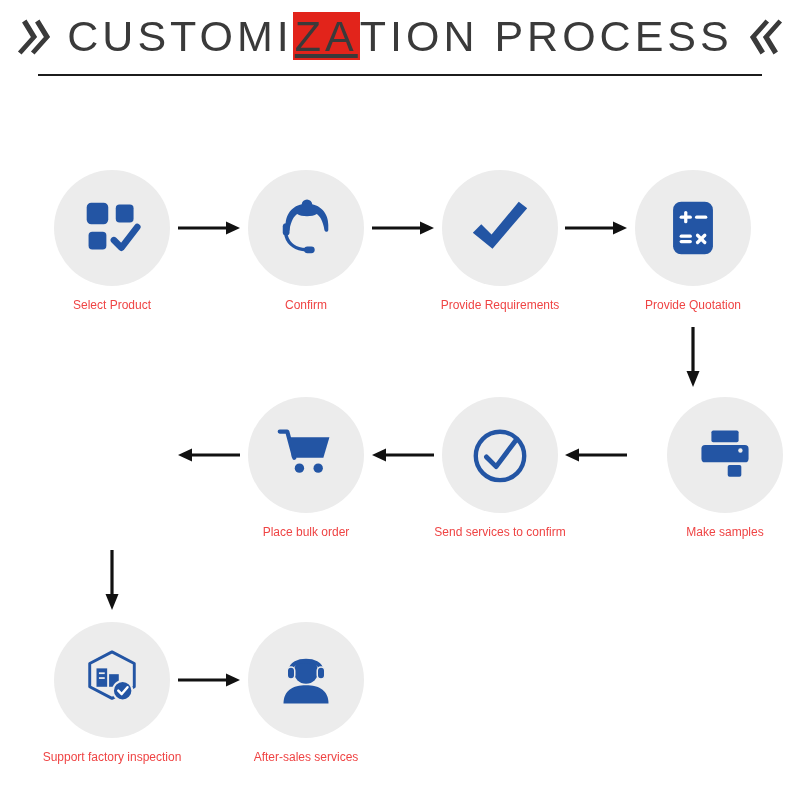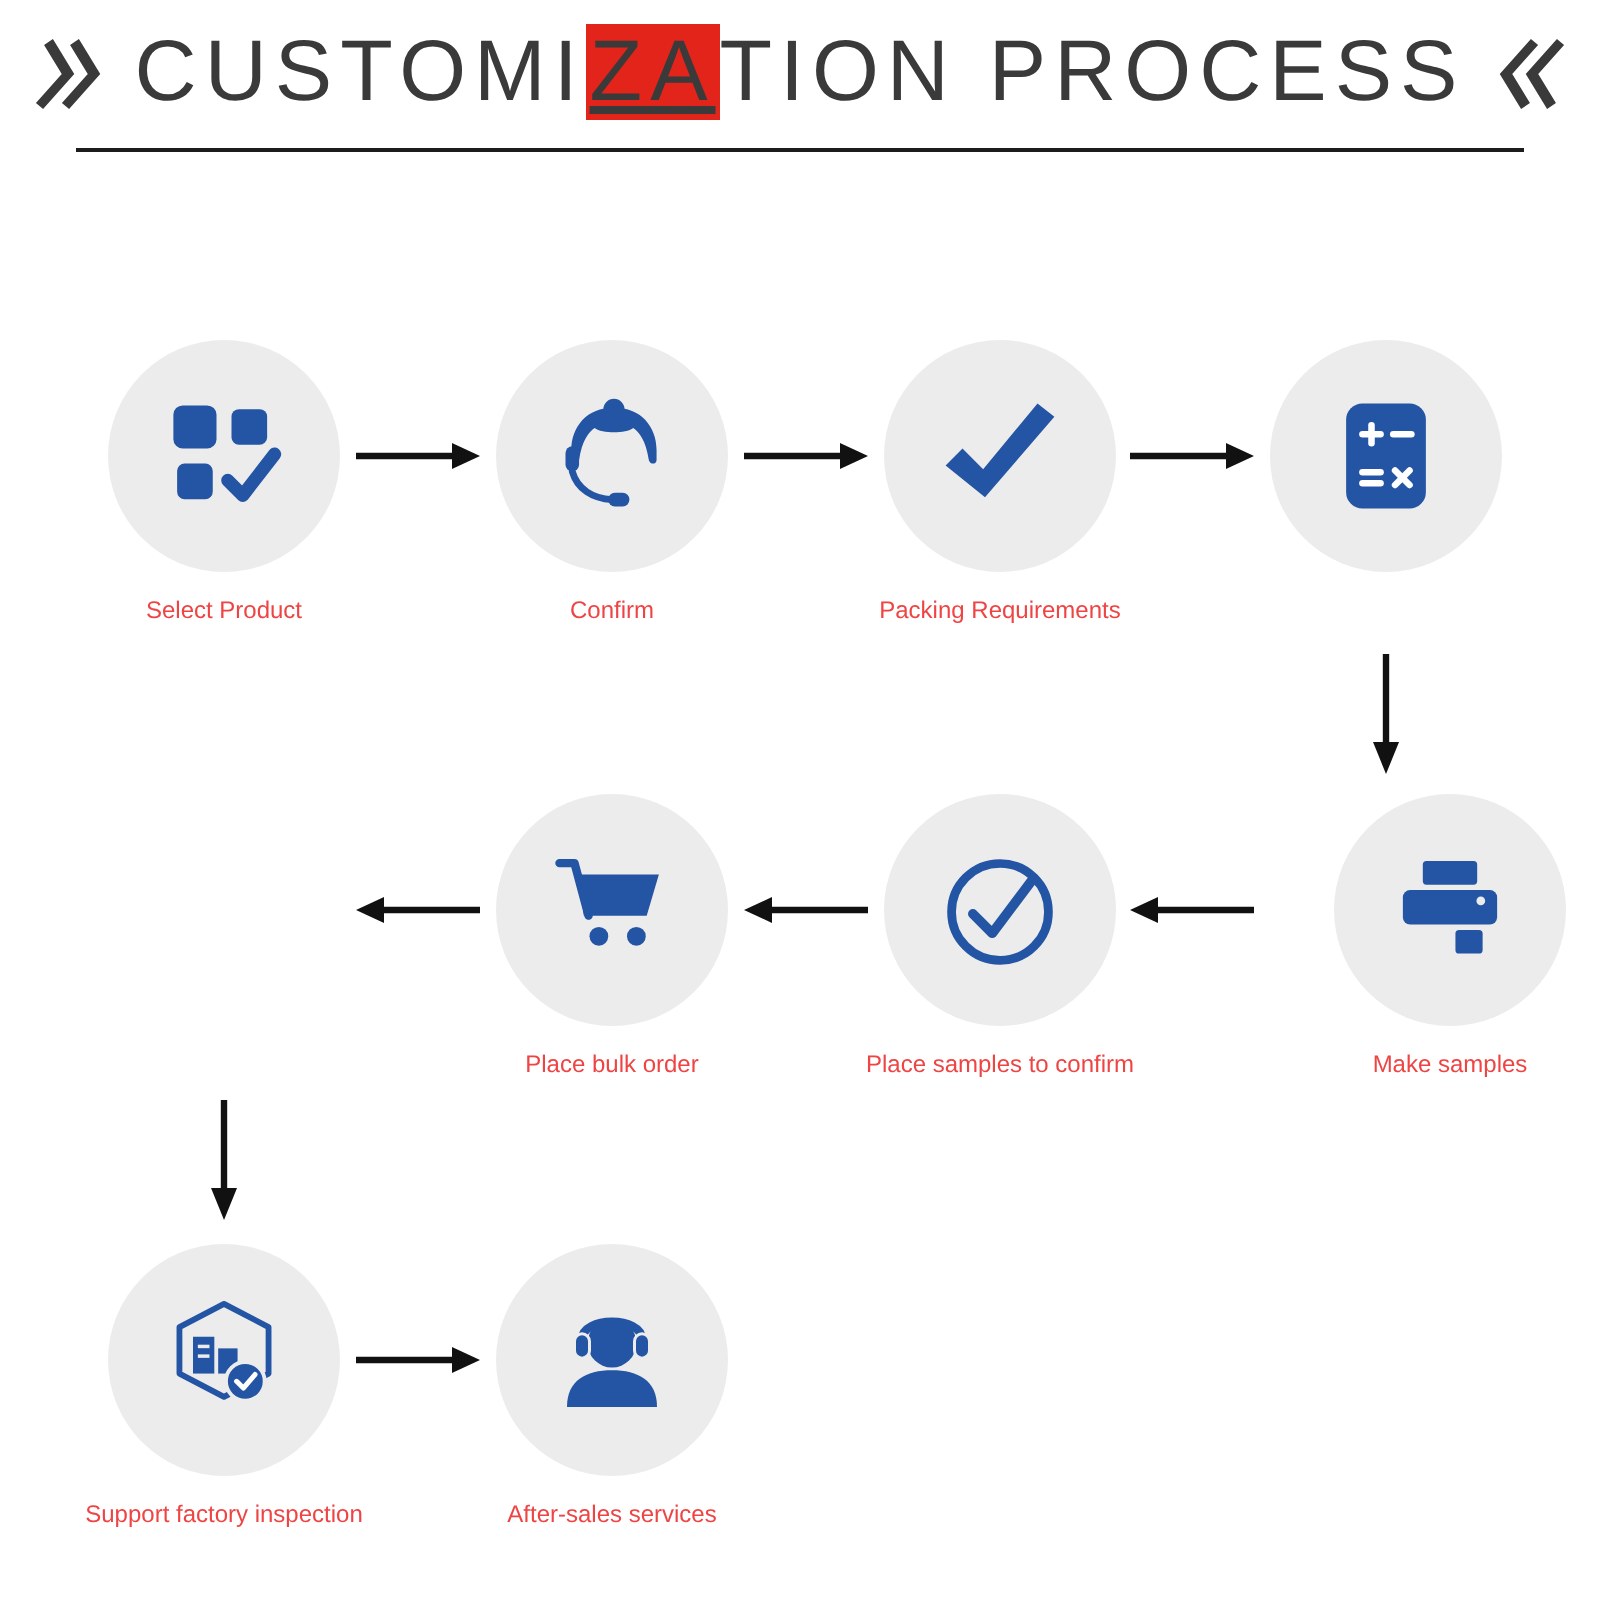--- a/index.html
+++ b/index.html
@@ -97,38 +97,39 @@
     </div>
     <div class="label">Confirm</div>
   </div>
 
   <div class="step" style="left:395px; top:170px">
     <div class="circle">
       <svg class="icon" width="60" height="60" viewBox="0 0 64 64" fill="currentColor">
         <polygon points="3,37 12,28 23,39 52,4 61,11 24,54"></polygon>
       </svg>
     </div>
-    <div class="label">Packing Requirements</div>
+    <div class="label">Provide Requirements</div>
   </div>
 
   <div class="step" style="left:588px; top:170px">
     <div class="circle">
       <svg class="icon" width="58" height="58" viewBox="0 0 64 64" fill="currentColor">
         <rect x="10" y="3" width="44" height="58" rx="9"></rect>
         <g stroke="#FFFFFF" stroke-width="3.6" stroke-linecap="round">
           <line x1="19" y1="20" x2="29" y2="20"></line>
           <line x1="24" y1="15" x2="24" y2="25"></line>
           <line x1="36" y1="20" x2="46" y2="20"></line>
           <line x1="19" y1="41" x2="29" y2="41"></line>
           <line x1="19" y1="47" x2="29" y2="47"></line>
           <line x1="37" y1="40" x2="45" y2="48"></line>
           <line x1="45" y1="40" x2="37" y2="48"></line>
         </g>
       </svg>
     </div>
+    <div class="label">Provide Quotation</div>
   </div>
 
   <svg class="arrow" style="left:177px; top:220px" width="64" height="16" viewBox="0 0 64 16">
     <line x1="1" y1="8" x2="51" y2="8" stroke="currentColor" stroke-width="3.2"></line>
     <polygon points="49,1.5 63,8 49,14.5" fill="currentColor"></polygon>
   </svg>
   <svg class="arrow" style="left:371px; top:220px" width="64" height="16" viewBox="0 0 64 16">
     <line x1="1" y1="8" x2="51" y2="8" stroke="currentColor" stroke-width="3.2"></line>
     <polygon points="49,1.5 63,8 49,14.5" fill="currentColor"></polygon>
   </svg>
@@ -155,21 +156,21 @@
     <div class="label">Place bulk order</div>
   </div>
 
   <div class="step" style="left:395px; top:397px">
     <div class="circle">
       <svg class="icon" width="62" height="62" viewBox="0 0 64 64" fill="none">
         <circle cx="32" cy="33" r="25" stroke="currentColor" stroke-width="4.5"></circle>
         <path d="M18 34 L28 44 L49 16" stroke="currentColor" stroke-width="5" stroke-linecap="round" stroke-linejoin="round"></path>
       </svg>
     </div>
-    <div class="label">Place samples to confirm</div>
+    <div class="label">Send services to confirm</div>
   </div>
 
   <div class="step" style="left:620px; top:397px">
     <div class="circle">
       <svg class="icon" width="58" height="58" viewBox="0 0 64 64" fill="currentColor">
         <rect x="17" y="5" width="30" height="13" rx="2"></rect>
         <rect x="6" y="21" width="52" height="19" rx="4"></rect>
         <circle cx="49" cy="27" r="2.4" fill="#ECECEC"></circle>
         <rect x="35" y="43" width="15" height="13" rx="2"></rect>
       </svg>

